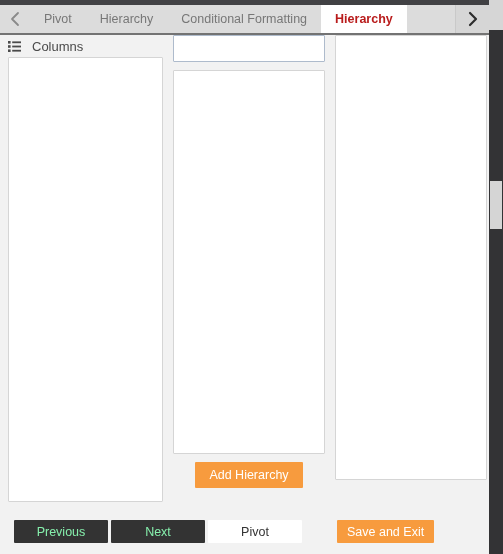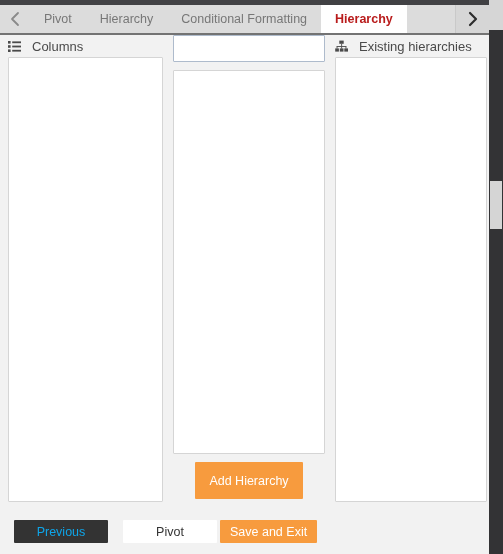--- a/index.html
+++ b/index.html
@@ -148,21 +148,21 @@
   .add-row {
     display: flex;
     justify-content: center;
     margin-top: 8px;
   }
 
   .btn-add {
     background: #f79b3e;
     color: #ffffff;
     border: none;
-    height: 37px;
+    height: 26px;
     padding: 0 14px;
     font-family: "Liberation Sans", sans-serif;
     font-size: 12.5px;
     cursor: pointer;
     border-radius: 1px;
   }
 
   
   .footer {
     position: absolute;
@@ -179,23 +179,23 @@
   .fbtn {
     height: 23px;
     min-width: 94px;
     border: none;
     font-family: "Liberation Sans", sans-serif;
     font-size: 12.5px;
     cursor: pointer;
     border-radius: 1px;
     padding: 0 10px;
   }
-  .fbtn.dark   { background: #333333; color: #0ea5e9; margin-right: 15px; }
+  .fbtn.dark   { background: #333333; color: #86efac; margin-right: 3px; }
   .fbtn.light  { background: #ffffff; color: #333333; margin-right: 3px; }
-  .fbtn.accent { background: #f79b3e; color: #ffffff; }
+  .fbtn.accent { background: #f79b3e; color: #ffffff; margin-left: 32px; }
 
   
   .scroll-track {
     position: absolute;
     right: 0; top: 0;
     width: 14px;
     height: 554px;
     background: #333335;
   }
   .scroll-thumb {
@@ -281,43 +281,28 @@
         <input class="name-input" type="text" value="" placeholder="" style="">
 
         <div class="panel panel-hierarchy"></div>
 
         <div class="add-row">
           <button class="btn-add">Add Hierarchy</button>
         </div>
       </div>
 
       <div class="col col-existing">
-        <div class="col-head">
-          <span class="ico">
-            <svg width="13" height="13" viewBox="0 0 13 13">
-              <rect x="4.3" y="0.6" width="4.4" height="3.2" fill="#4a4a4a"></rect>
-              <rect x="6.2" y="3.8" width="0.9" height="2.2" fill="#4a4a4a"></rect>
-              <rect x="1.6" y="6.0" width="9.8" height="0.9" fill="#4a4a4a"></rect>
-              <rect x="1.6" y="6.5" width="0.9" height="2.0" fill="#4a4a4a"></rect>
-              <rect x="6.2" y="6.5" width="0.9" height="2.0" fill="#4a4a4a"></rect>
-              <rect x="10.5" y="6.5" width="0.9" height="2.0" fill="#4a4a4a"></rect>
-              <rect x="0.2" y="8.4" width="3.7" height="3.2" fill="#4a4a4a"></rect>
-              <rect x="4.8" y="8.4" width="3.7" height="3.2" fill="#4a4a4a"></rect>
-              <rect x="9.3" y="8.4" width="3.7" height="3.2" fill="#4a4a4a"></rect>
-            </svg>
-          </span>
-          <span>Existing hierarchies</span>
-        </div>
         <div class="panel panel-existing"></div>
       </div>
 
     </div>
 
     <div class="footer">
       <button class="fbtn dark">Previous</button>
+      <button class="fbtn dark">Next</button>
       <button class="fbtn light">Pivot</button>
       <button class="fbtn accent">Save and Exit</button>
     </div>
 
   </div>
 
   <div class="scroll-track">
     <div class="scroll-top-cap"></div>
     <div class="scroll-thumb"></div>
   </div>

